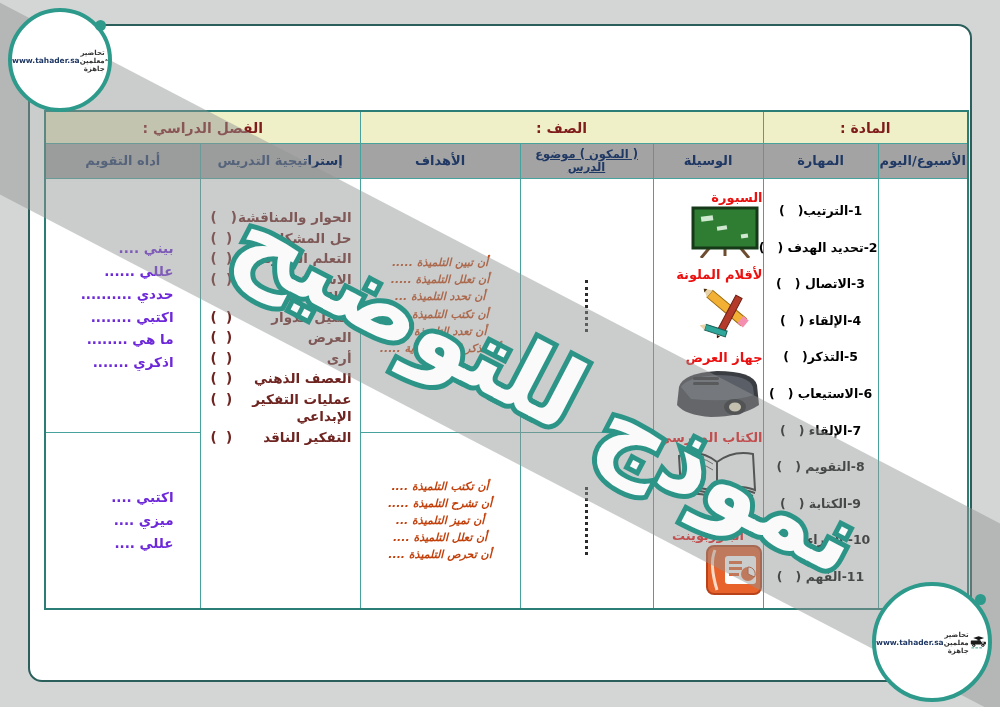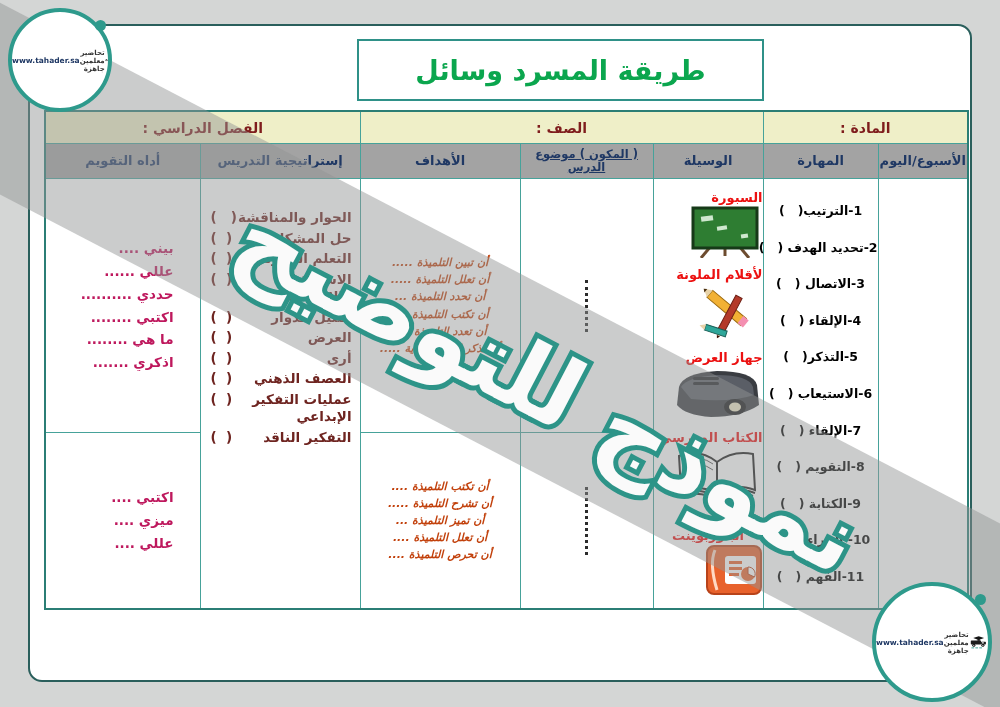--- a/index.html
+++ b/index.html
@@ -47,21 +47,21 @@
   .obj{color:#c2410c;font-weight:bold;font-size:11px;text-align:center;line-height:1.55;white-space:pre;font-style:italic;}
   .strategy-cell{vertical-align:top;}
   .strat-wrap{padding:30px 8px 6px 10px;}
   .strat{
     display:flex;justify-content:space-between;align-items:flex-start;
     color:#6e2420;font-weight:bold;font-size:13.5px;line-height:1.3;margin-bottom:3px;
   }
   .strat .mark{white-space:pre;flex:none;}
   .eval-cell{vertical-align:middle;}
   .eval-wrap{padding-right:26px;}
-  .ev{color:#be185d;font-weight:bold;font-size:13.5px;text-align:right;line-height:1.7;white-space:pre;}
+  .ev{color:#6d28d9;font-weight:bold;font-size:13.5px;text-align:right;line-height:1.7;white-space:pre;}
   
   .wm-band{
     position:absolute;left:-150px;top:300px;width:1400px;height:170px;
     background:rgba(146,148,148,0.48);transform:rotate(27.5deg);
     pointer-events:none;z-index:50;display:flex;align-items:center;justify-content:center;
   }
   .wm-band svg{overflow:visible;}
   
   .logo{
     position:absolute;z-index:60;background:#ffffff;border:4px solid #2e9a8c;border-radius:50%;
@@ -72,23 +72,20 @@
   .logo .dot{position:absolute;width:11px;height:11px;border-radius:50%;background:#2e9a8c;right:2px;top:8px;}
   .logo-line1{font-size:7px;color:#333;font-weight:bold;margin-top:1px;}
   .logo-line2{font-size:7.5px;color:#1f3864;font-weight:bold;direction:ltr;}
 </style>
 </head>
 <body>
 
 <div class="stage">
   <div class="sheet">
 
-    <div class="title-box">
-      <span class="title-text">طريقة المسرد وسائل</span>
-    </div>
 
     <table class="grid">
       <colgroup>
         <col style="width:90px">
           <col style="width:115px">
           <col style="width:110px">
         <col style="width:133px">
           <col style="width:160px">
           <col style="width:160px">
           <col style="width:155px">

